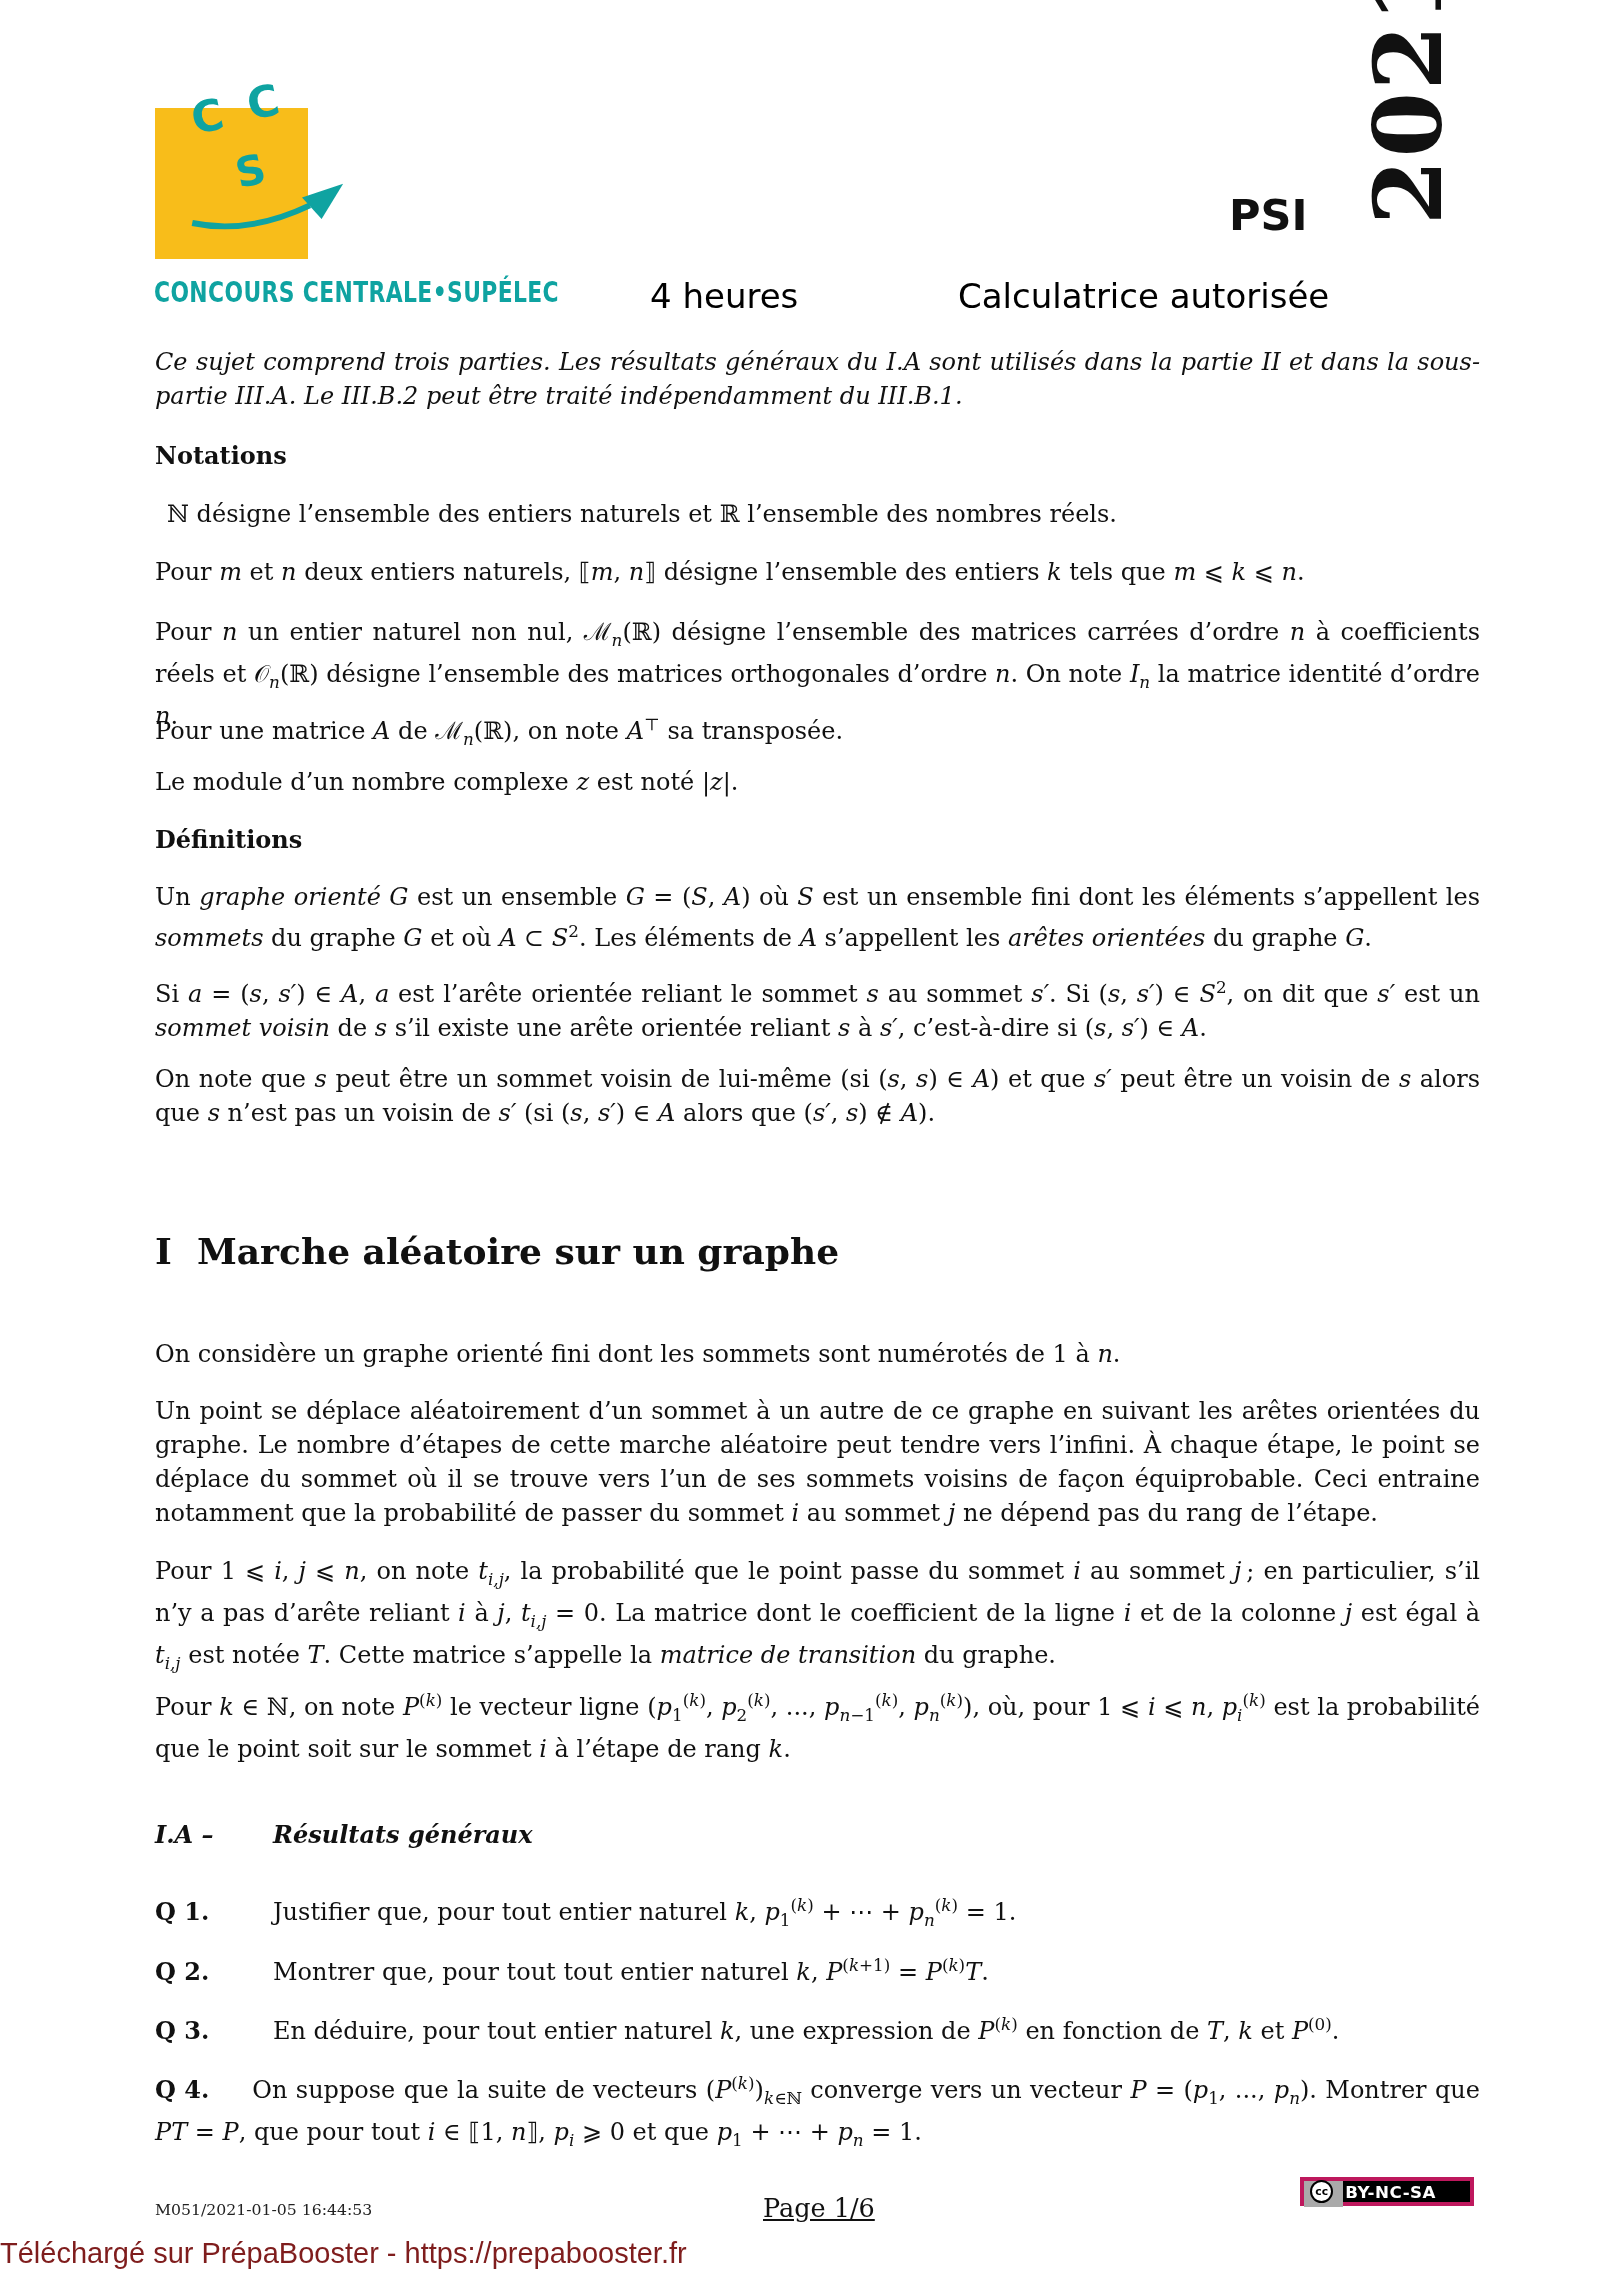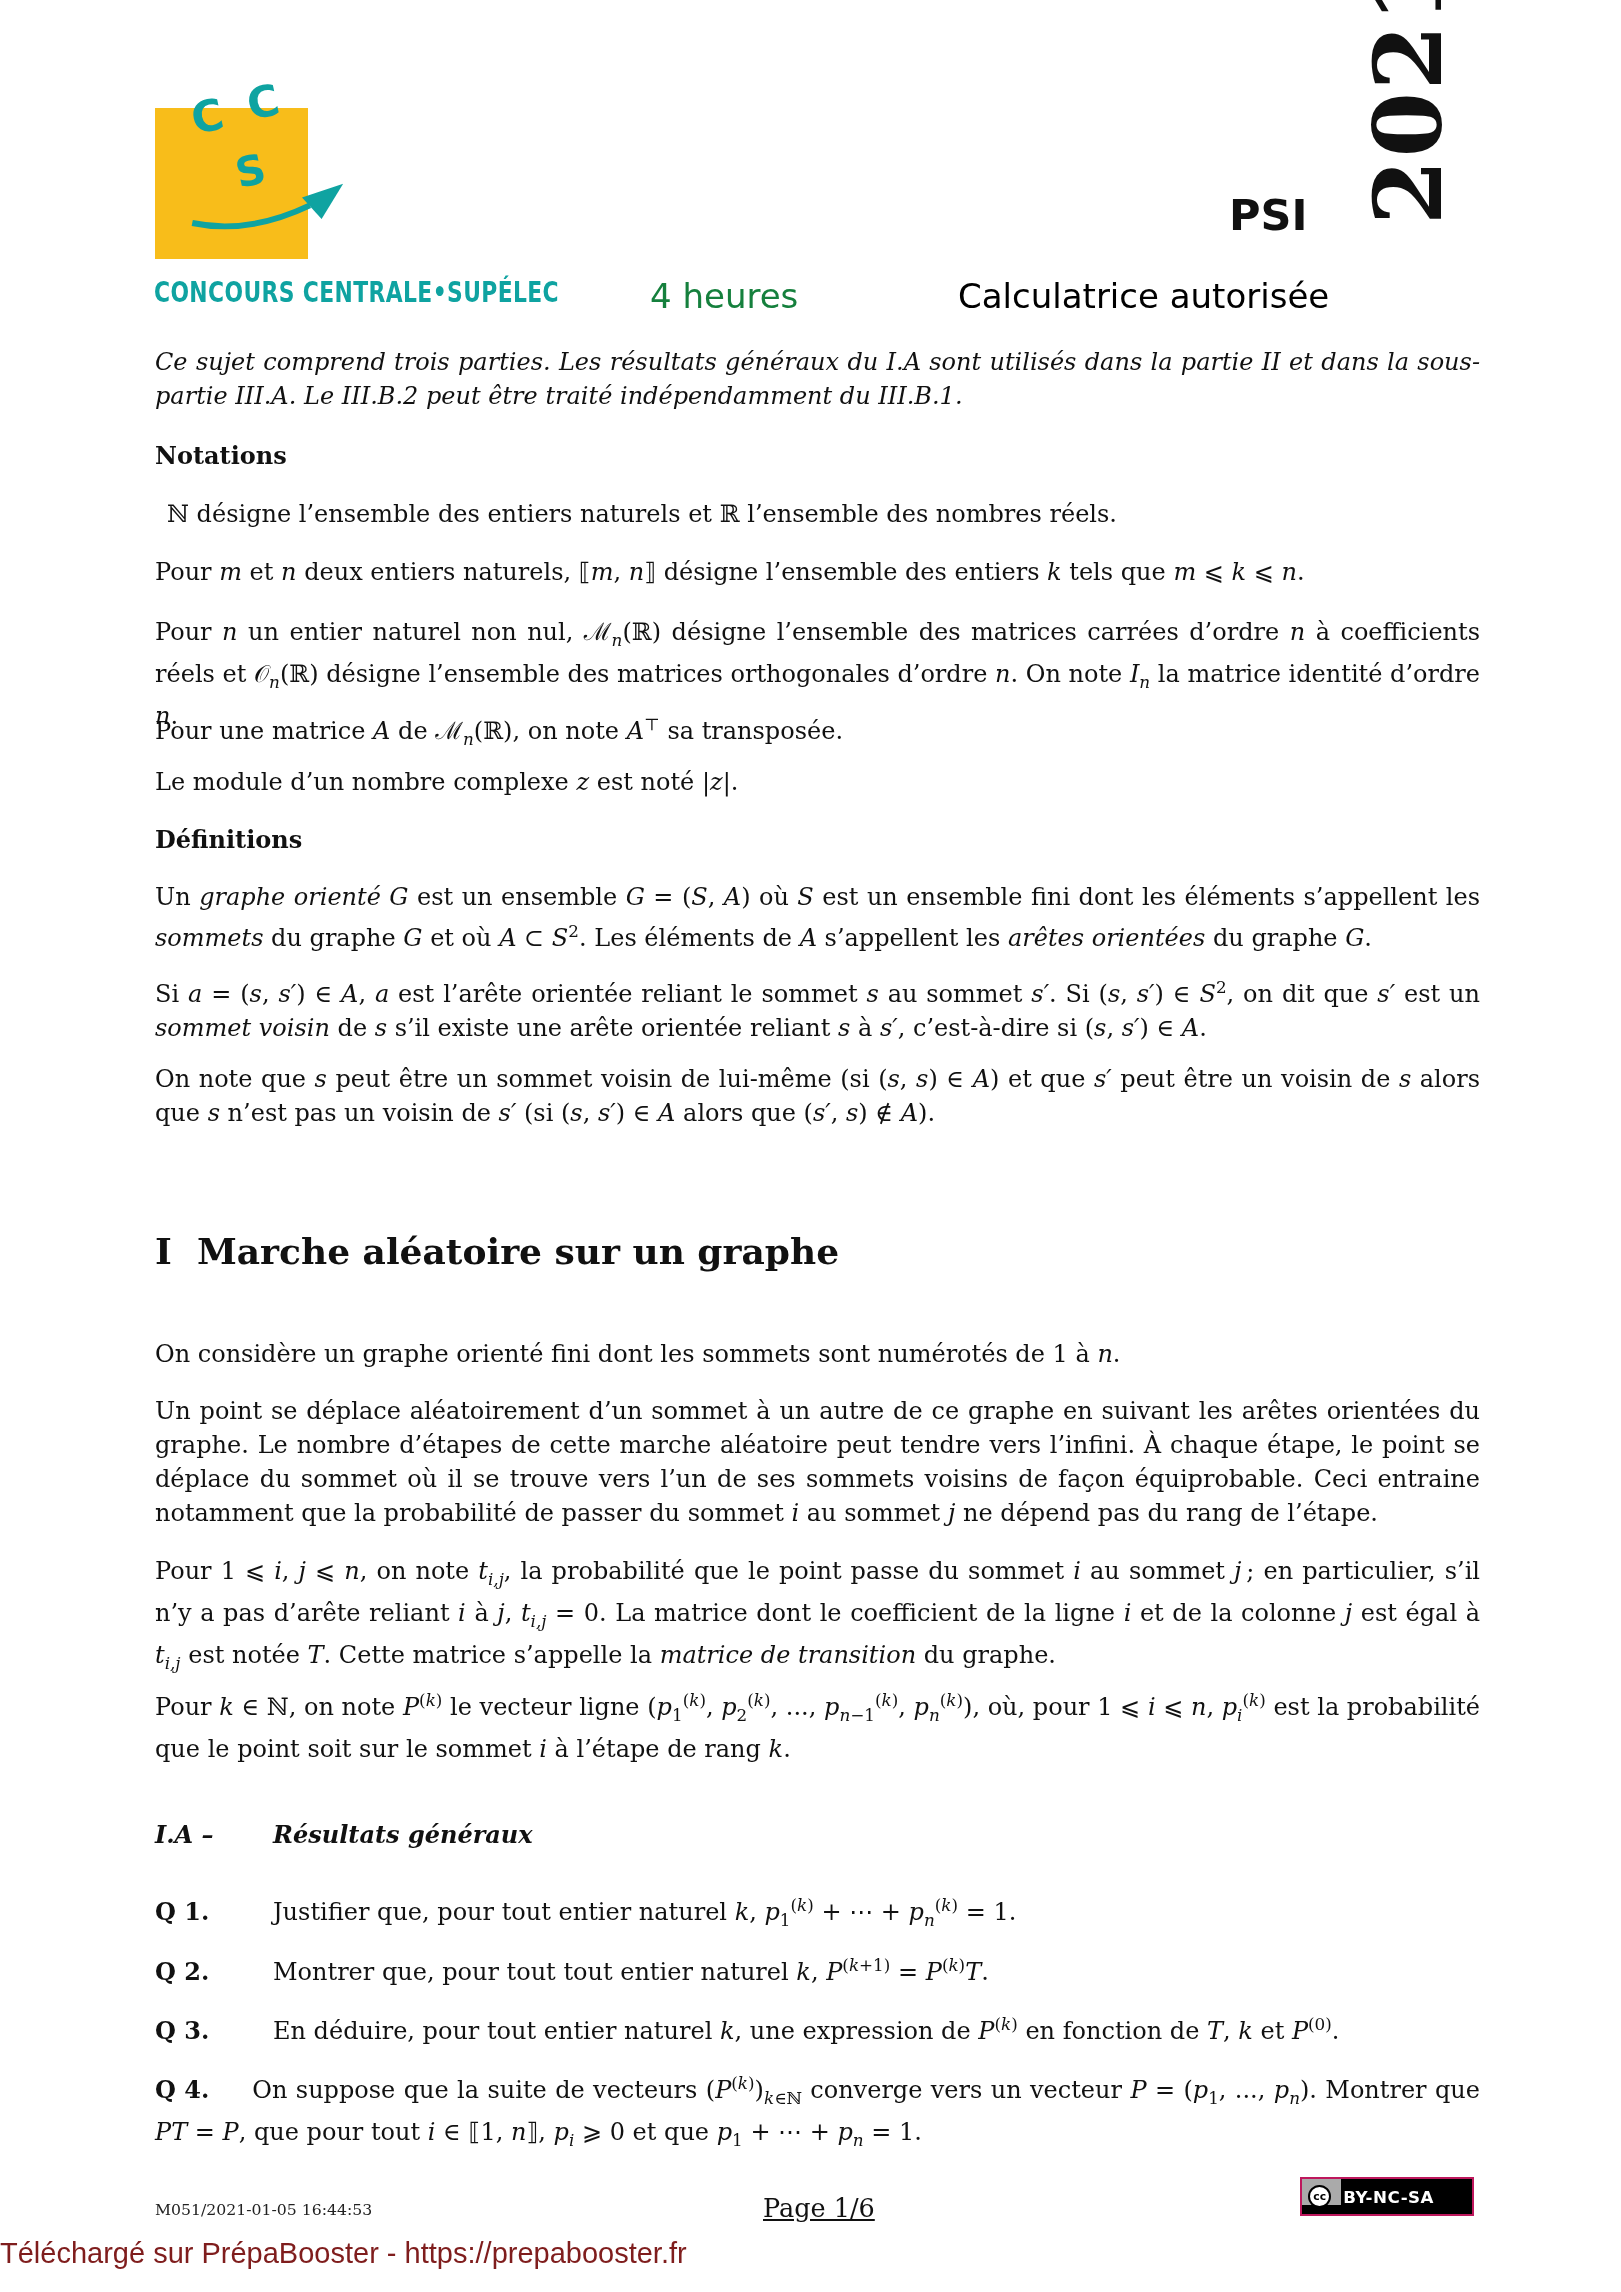--- a/index.html
+++ b/index.html
@@ -11,40 +11,40 @@
     .logo { position: absolute; left: 155px; top: 108px; width: 153px; height: 151px; background: #f8bd1a; }
     .logo-svg { position: absolute; left: 155px; top: 76px; width: 196px; height: 196px; overflow: visible; }
     .logo-text { position: absolute; left: 154px; top: 276px; font-family: "DejaVu Sans", sans-serif;
                  font-size: 28px; font-weight: bold; color: #0fa3a1; letter-spacing: 0.5px;
                  transform: scaleX(0.78); transform-origin: left top; white-space: nowrap; }
     .title { position: absolute; left: 502px; top: 65px; font-family: "DejaVu Sans", sans-serif;
              font-size: 78px; font-weight: normal; color: #111; white-space: nowrap; letter-spacing: -0.5px; }
     .track { position: absolute; left: 1229px; top: 190px; font-family: "DejaVu Sans", sans-serif;
              font-size: 43px; font-weight: bold; color: #111; }
     .duration { position: absolute; left: 650px; top: 276px; font-family: "DejaVu Sans", sans-serif;
-                font-size: 34px; color: #15803d; }
+                font-size: 34px; color: #000000; }
     .calc { position: absolute; left: 958px; top: 276px; font-family: "DejaVu Sans", sans-serif;
             font-size: 34px; color: #000000; white-space: nowrap; }
     .year { position: absolute; left: 1353px; top: 225px; font-family: "DejaVu Serif", serif;
             font-size: 94px; font-weight: bold; color: #111; transform: rotate(-90deg);
             transform-origin: left top; white-space: nowrap; letter-spacing: 2px; }
     .sub, .sup { font-size: 70%; }
     .blk { position: absolute; left: 155px; width: 1325px; font-size: 24px; line-height: 34px; text-align: justify; }
     .h-small { font-weight: bold; font-size: 24px; }
     .section { position: absolute; left: 155px; top: 1230px; font-size: 36px; font-weight: bold; white-space: nowrap; }
     .subsection { position: absolute; left: 155px; top: 1820px; font-size: 24px; font-weight: bold; font-style: italic; }
     .subsection .num { display: inline-block; width: 118px; }
     .q { position: absolute; left: 155px; width: 1325px; font-size: 24px; line-height: 34px; text-align: justify; }
     .q .qlabel { font-weight: bold; display: inline-block; width: 118px; }
 
     
     .f-left { position: absolute; left: 155px; top: 2200px; font-size: 15.7px; color: #222; }
     .f-page { position: absolute; left: 763px; top: 2193px; font-size: 25.5px; color: #111; text-decoration: underline; }
-    .cc { position: absolute; left: 1300px; top: 2177px; width: 174px; height: 39px; background: #000;
-          border: 2px solid #be185d; box-sizing: border-box; display: flex; align-items: center; }
+    .cc { position: absolute; left: 1300px; top: 2177px; width: 174px; height: 29px; background: #000;
+          border: 4px solid #be185d; box-sizing: border-box; display: flex; align-items: center; }
     .cc-circle { width: 23.5px; height: 23.5px; border-radius: 50%; background: #fff; border: 2px solid #000;
                  box-sizing: border-box; margin-left: 5.9px; font-family: "DejaVu Sans", sans-serif;
                  font-size: 10.8px; font-weight: bold; display: flex; align-items: center; justify-content: center; color: #000; }
     .cc-grey { position: absolute; left: 0; top: 0; width: 39px; height: 25.5px; background: #aaa; z-index: 0; }
     .cc-text { color: #fff; font-family: "DejaVu Sans", sans-serif; font-size: 16.7px; font-weight: bold;
                margin-left: 11.8px; position: relative; z-index: 1; letter-spacing: 0.5px; }
     .cc-circle { position: relative; z-index: 1; }
     .download { position: absolute; left: 0; width: 1621px; top: 2237px; 
                 font-family: "Liberation Sans", sans-serif; font-size: 29px; color: #7f1d1d; }
   </style>

